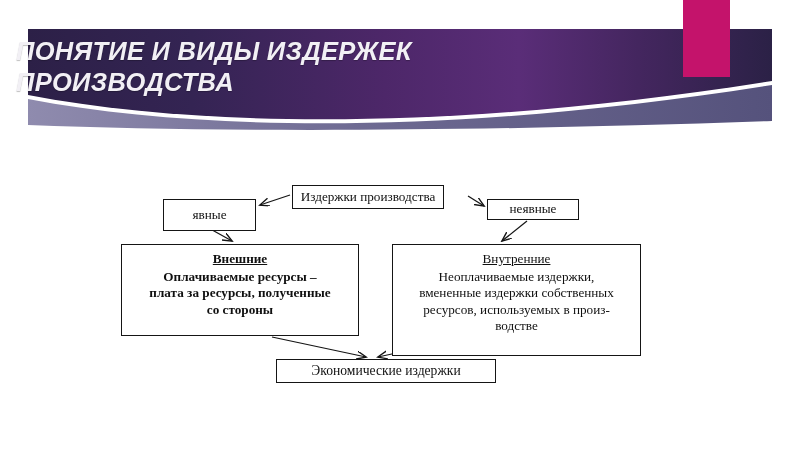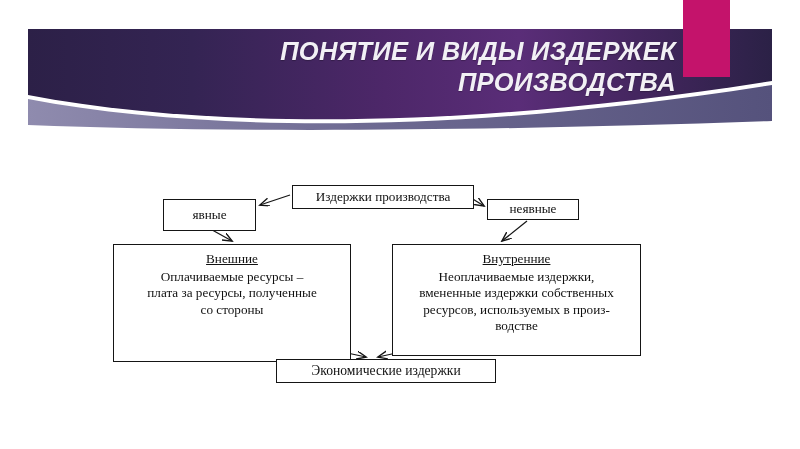--- a/index.html
+++ b/index.html
@@ -24,24 +24,24 @@
     top: 29px;
     width: 744px;
     height: 102px;
     overflow: hidden;
   }
   #header-banner svg {
     display: block;
   }
   #title-text {
     position: absolute;
-    left: 36px;
+    left: 16px;
     top: 36px;
     width: 640px;
-    text-align: right;
+    text-align: left;
     color: #f2f0f5;
     font-family: "Liberation Sans", sans-serif;
     font-weight: bold;
     font-style: italic;
     font-size: 25.5px;
     line-height: 31px;
     letter-spacing: 0.3px;
     white-space: pre-line;
     text-shadow: 0 1px 1px rgba(0,0,0,0.25);
   }
@@ -84,24 +84,24 @@
   .node-multi .node-head {
     display: inline-block;
     text-decoration: underline;
     text-underline-offset: 1px;
     margin-bottom: 1px;
   }
   .node-multi .node-body {
     display: block;
     white-space: pre-line;
   }
-  #node-root  { left: 292px; top: 185px; width: 182px; height: 24px; }
+  #node-root  { left: 292px; top: 185px; width: 152px; height: 24px; }
   #node-left  { left: 163px; top: 199px; width: 93px;  height: 32px; }
   #node-right { left: 487px; top: 199px; width: 92px;  height: 21px; align-items: center; }
-  #node-external { left: 113px; top: 244px; width: 238px; height: 118px; }
+  #node-external { left: 121px; top: 244px; width: 238px; height: 92px; font-weight: bold; }
   #node-internal { left: 392px; top: 244px; width: 249px; height: 112px; }
   #node-total { left: 276px; top: 359px; width: 220px; height: 24px; font-size: 13.6px; }
 
   #connectors {
     position: absolute;
     left: 0; top: 0;
     width: 800px; height: 449px;
     pointer-events: none;
   }
 </style>

